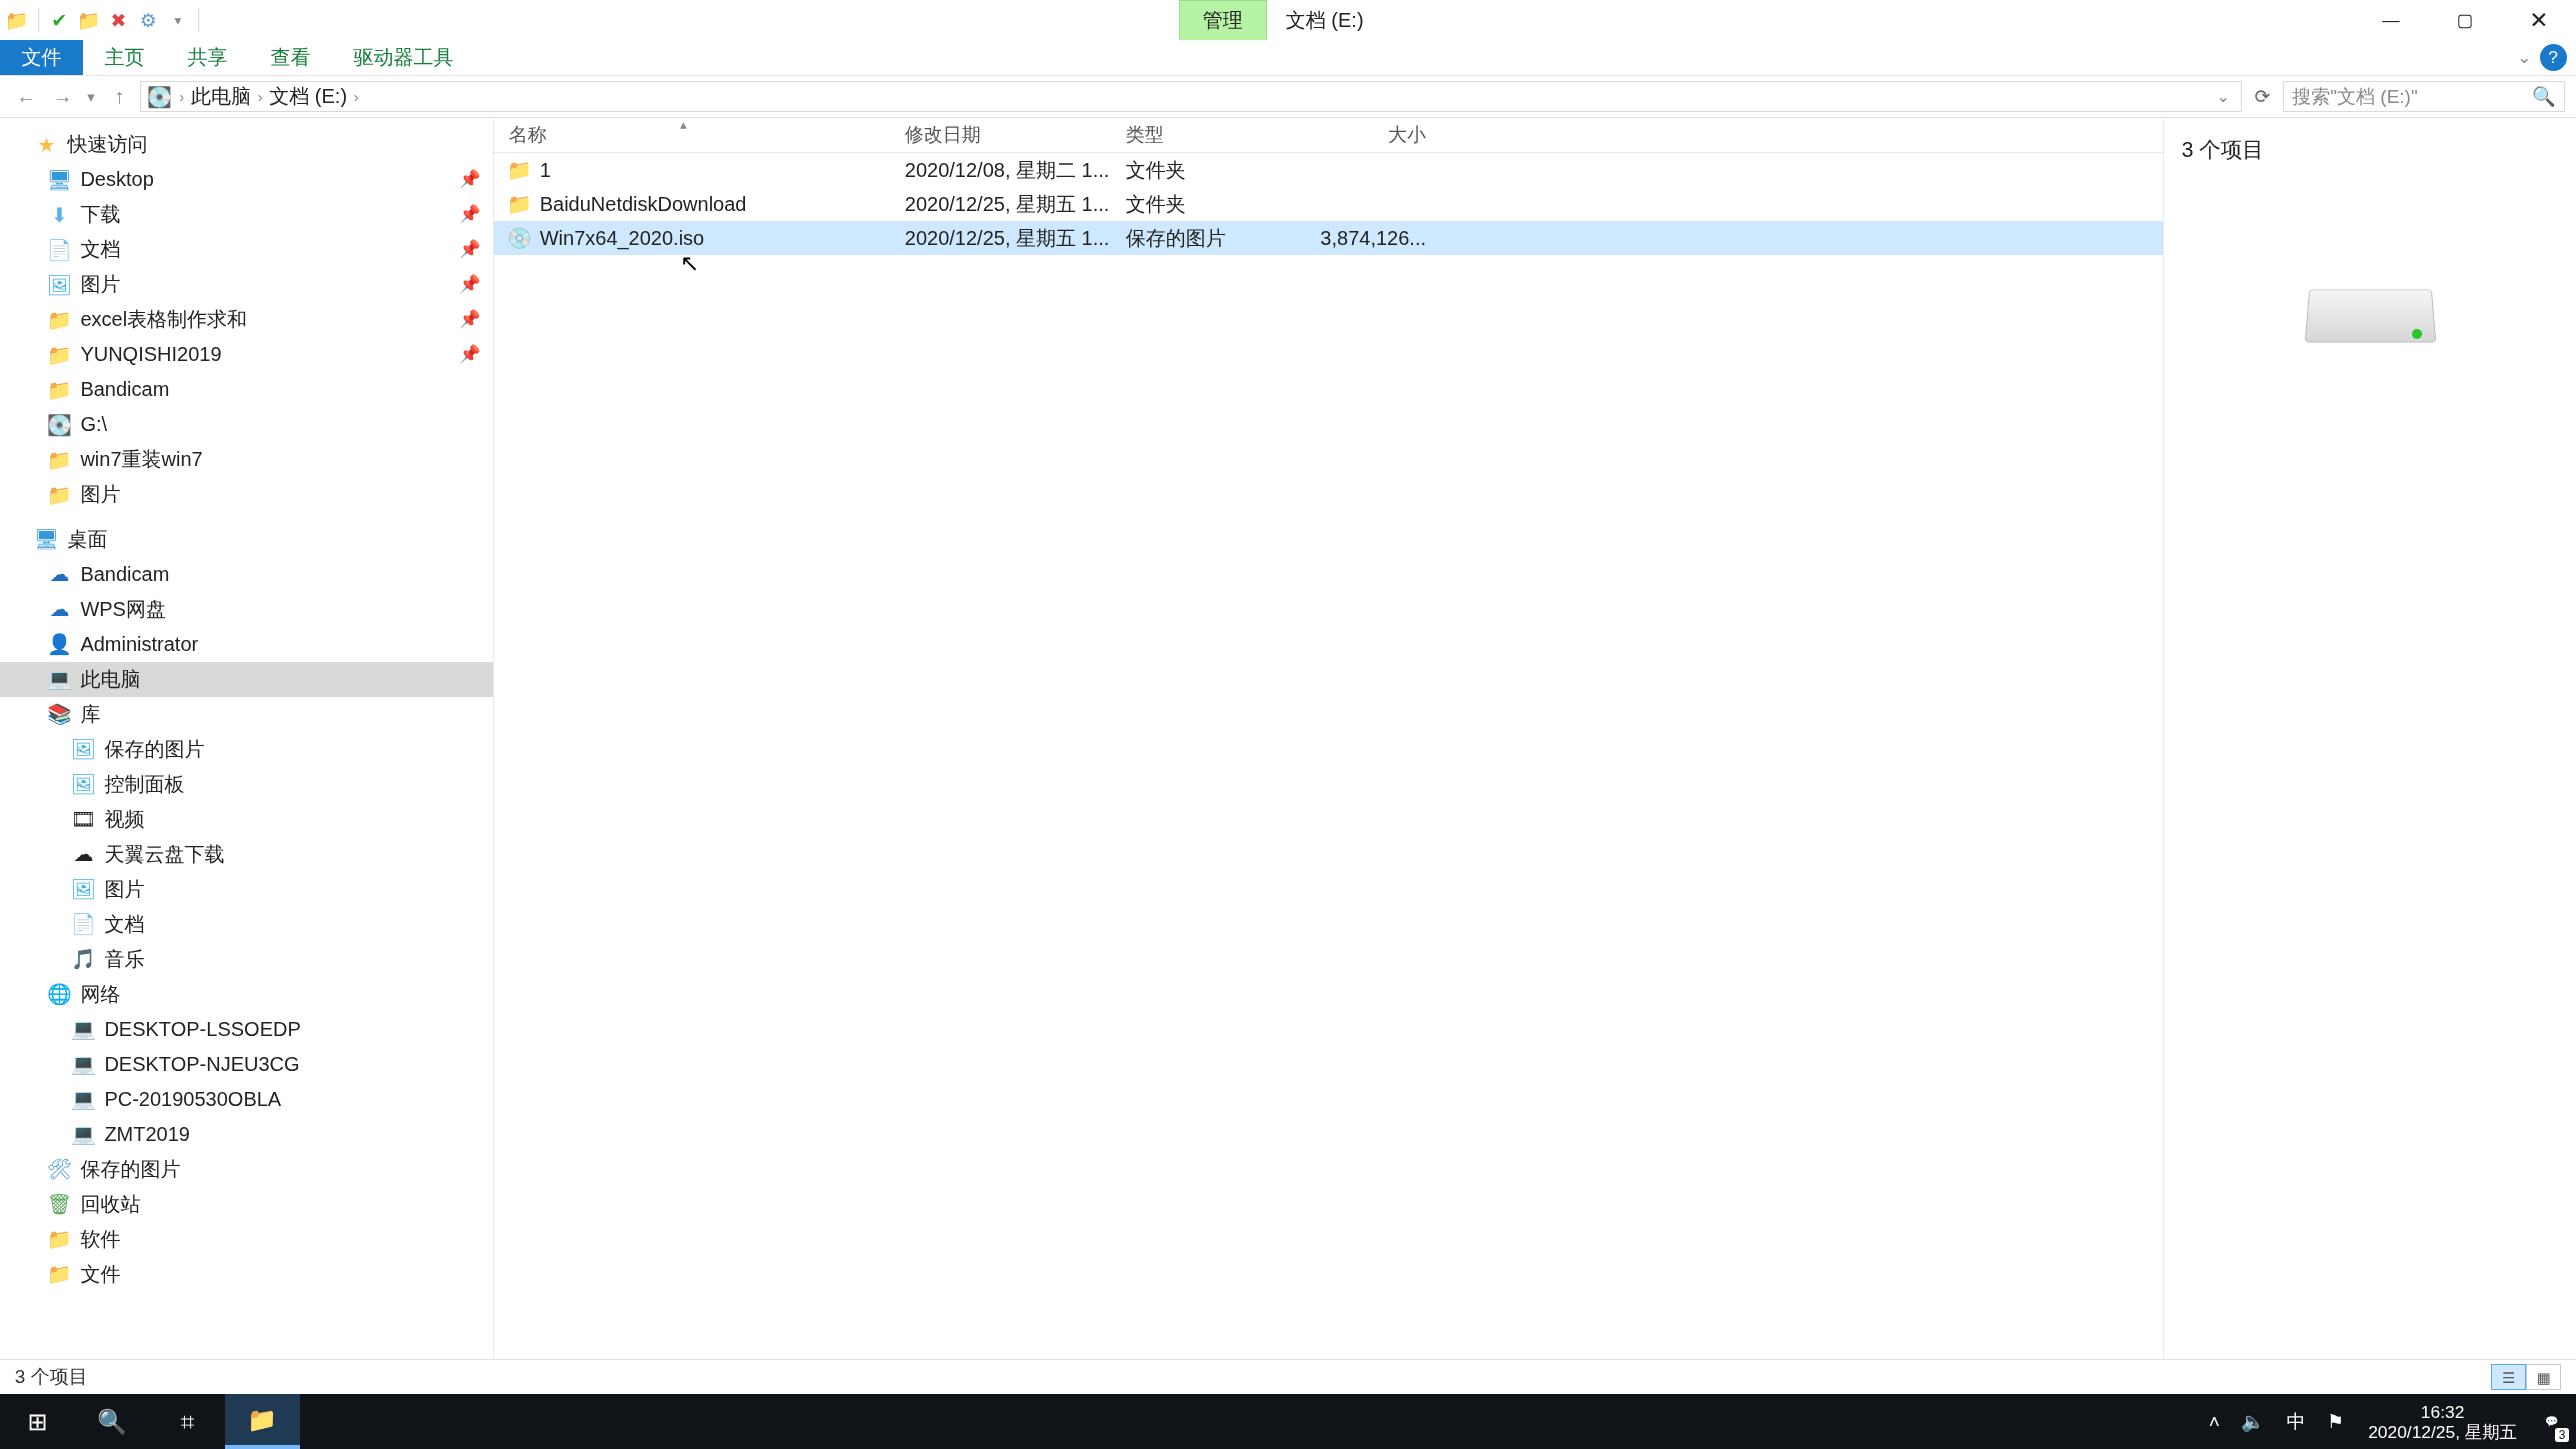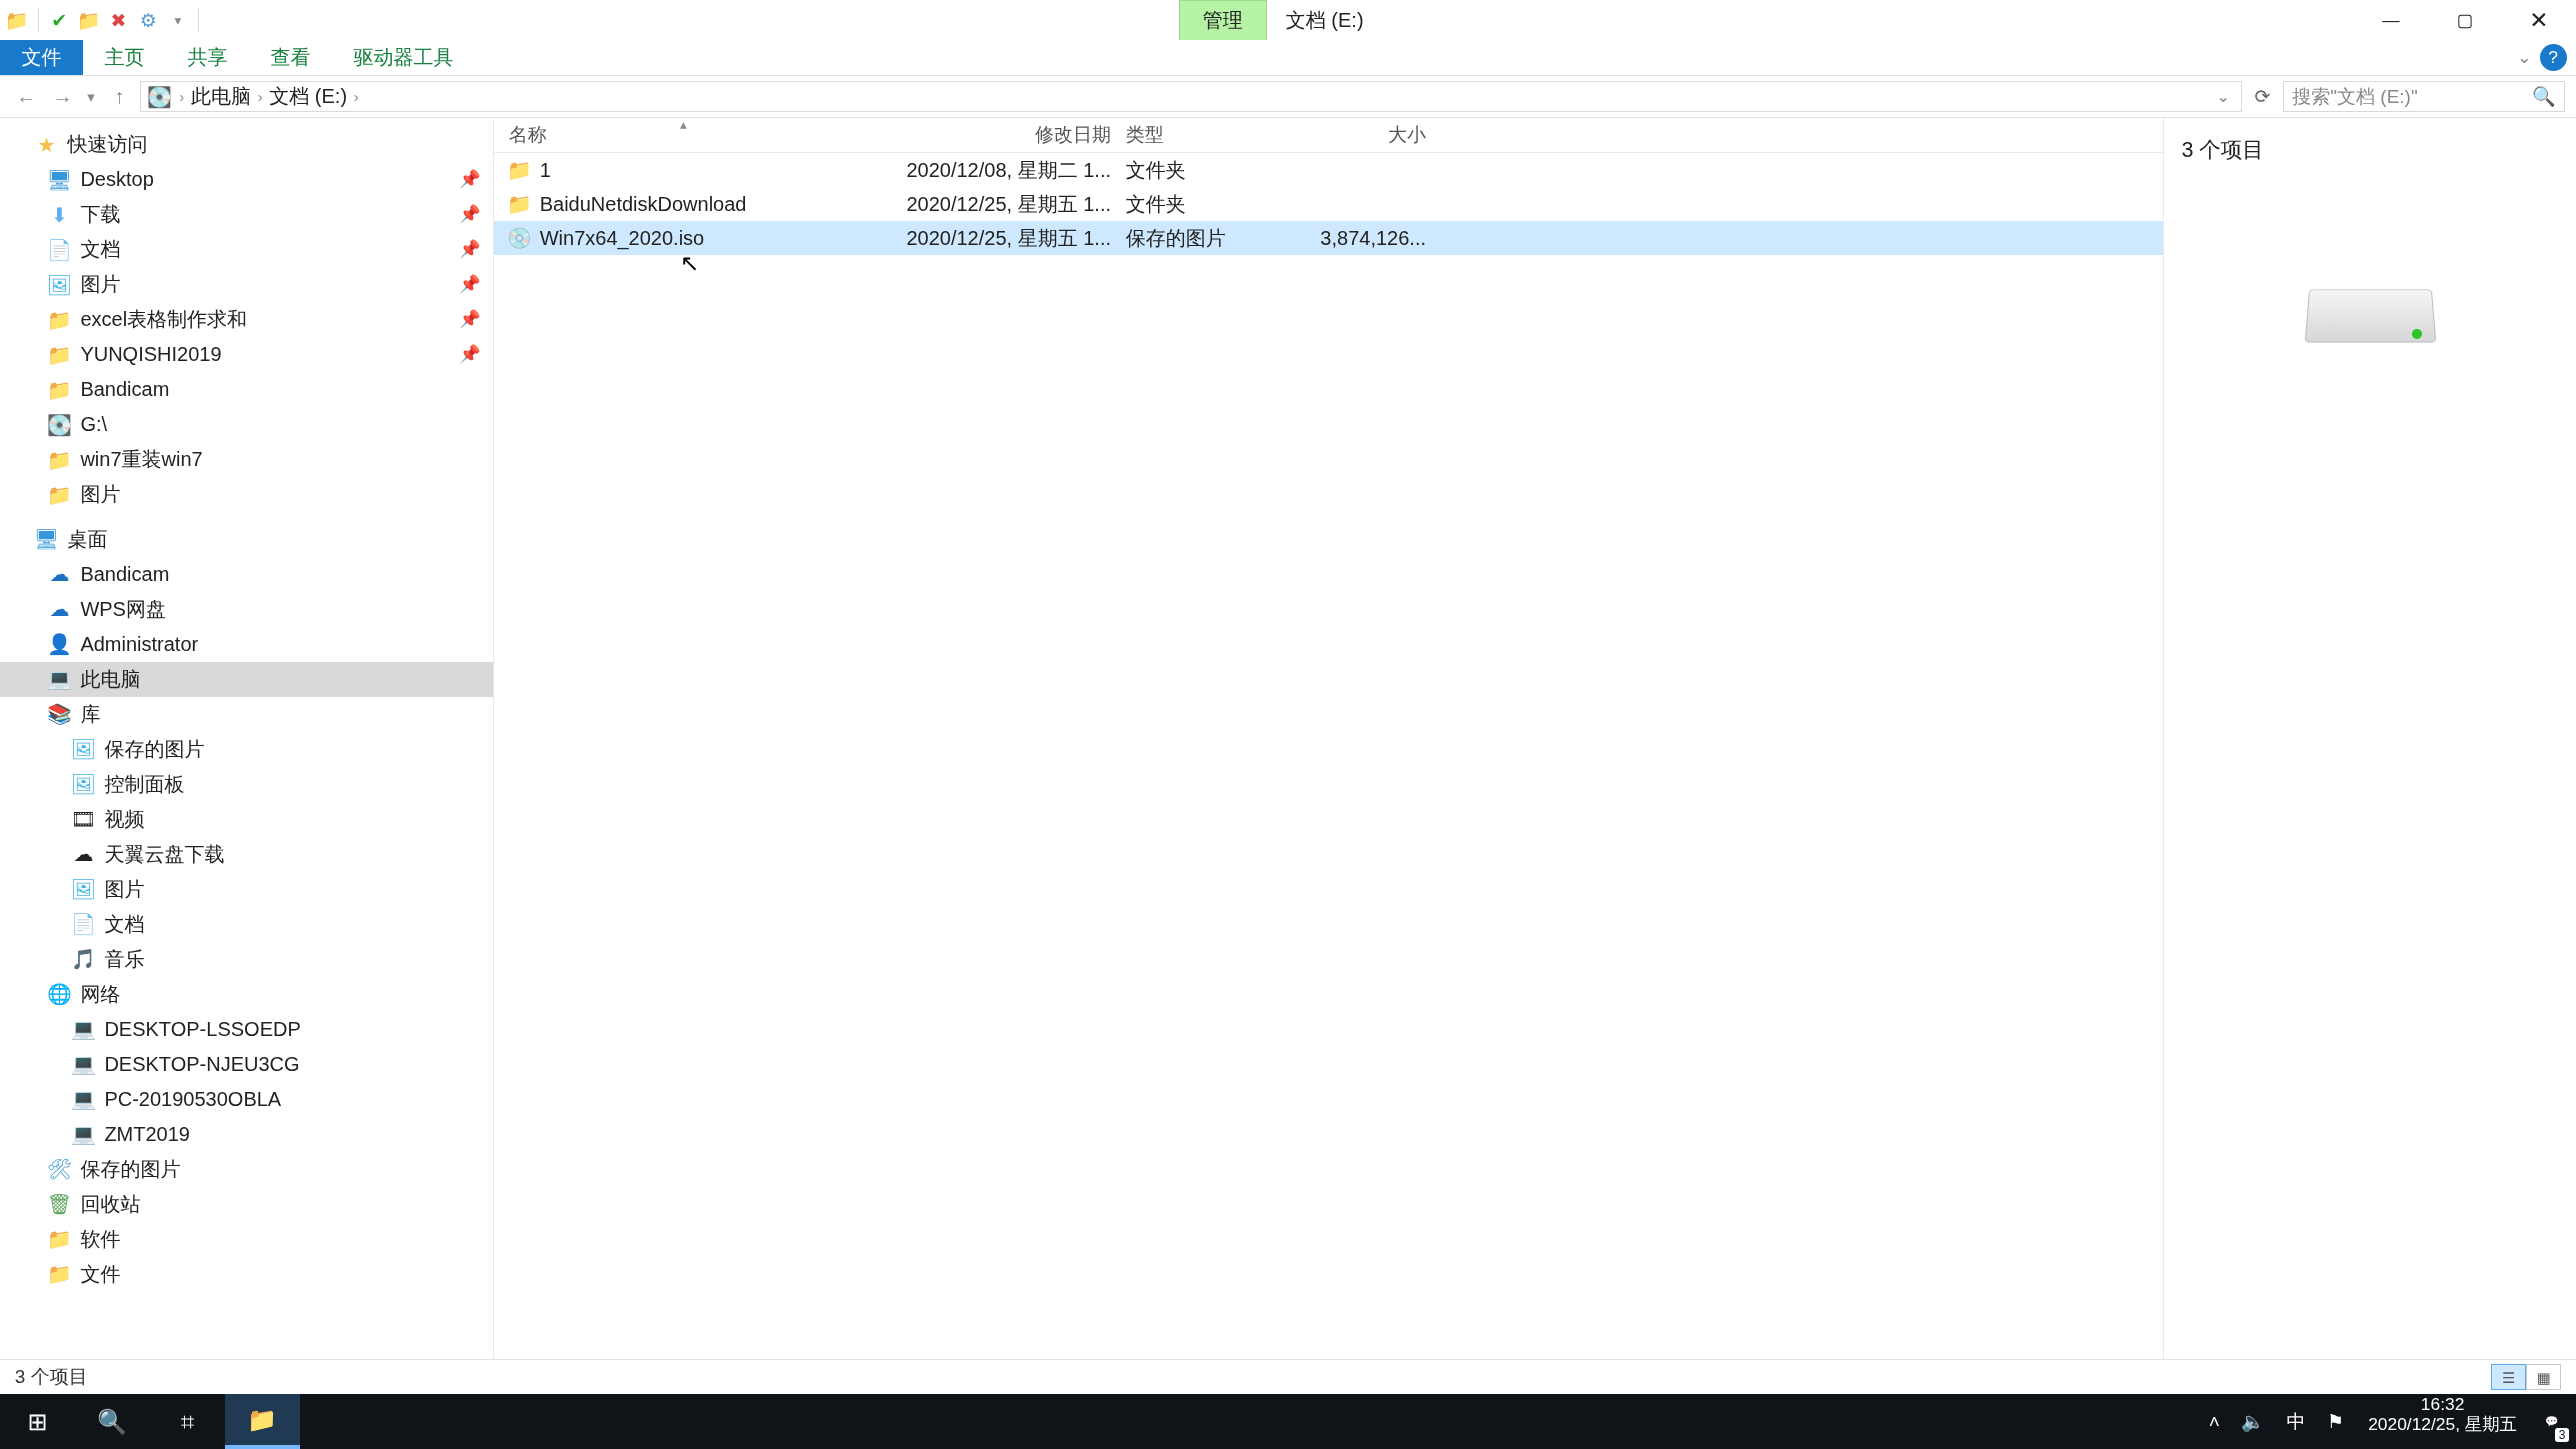--- a/index.html
+++ b/index.html
@@ -46,21 +46,21 @@
 .tree .pin { position:absolute; right:12px; color:#7d7d7d; font-size:17.4px; }
 .tree .sp { height:9.4px; }
 .tree .ic { width:23px; height:23px; display:inline-flex; align-items:center; justify-content:center; }
 
 .listview { flex:1; display:flex; }
 .files { flex:1; min-width:0; }
 .hdr { height:35px; display:flex; align-items:center; font-size:19px; color:#555; border-bottom:1.3px solid #e9e9e9; position:relative; }
 .hdr .col { padding-left:14.8px; }
 .hdr .sort { position:absolute; left:186px; top:-1.3px; color:#888; font-size:13.4px; }
 .col-name { width:396px; }
-.col-date { width:221px;text-align:right; }
+.col-date { width:221px; }
 .col-type { width:181px; }
 .col-size { width:154px; text-align:right; padding-right:20px; }
 .row { height:34px; display:flex; align-items:center; font-size:20px; color:#222; }
 .row .cell { padding-left:14.8px; overflow:hidden; white-space:nowrap; text-overflow:ellipsis; }
 .row.sel { background:#cde8ff; }
 .row .ic { width:21.5px; height:21.5px; display:inline-flex; align-items:center; justify-content:center; margin-right:9.4px; }
 
 .preview { width: 413px; border-left:1.3px solid #e9e9e9; padding:17.4px; font-size:21.5px; color:#222; display:flex; flex-direction:column; align-items:center; gap:27px; }
 .drive { width:127px; height:60px; position:relative; margin-top:94px; }
 .drive-body { position:absolute; inset:0; background:linear-gradient(#f5f5f5,#d7d7d7); border:1.3px solid #bcbcbc; border-radius:4px; transform:perspective(402px) rotateX(28deg); }
@@ -71,21 +71,21 @@
 .status .view-btns { margin-left:auto; display:flex; }
 .status .vb { width:35px; height:25.5px; border:0.7px solid #c9c9c9; display:flex; align-items:center; justify-content:center; font-size:14.8px; color:#555; }
 .status .vb.active { background:#cde8ff; border-color:#5aa9ef; }
 
 
 .taskbar { height:55px; background:#101318; display:flex; align-items:stretch; color:#fff; }
 .taskbar .tbtn { width:75px; display:flex; align-items:center; justify-content:center; font-size:24px; }
 .taskbar .tbtn.exp { background:#203a54; border-bottom:4px solid #76b9ff; }
 .taskbar .spacer { flex:1; }
 .tray { display:flex; align-items:center; gap:21.5px; padding:0 12px; font-size:19px; }
-.clock { text-align:center; line-height:1.15; padding:0 12px; font-size:17.4px; }
+.clock { text-align:center; line-height:1.15; padding:8px 12px; font-size:17.4px; }
 .notif { width:47px; display:flex; align-items:center; justify-content:center; position:relative; }
 .notif .badge { position:absolute; right:6.7px; bottom:6.7px; background:#fff; color:#101318; font-size:12px; border-radius:2.7px; padding:0 4px; }
 
 
 .i-star{color:#f6c149;} .i-fold{color:#f8ce4a;} .i-dl{color:#59b0f2;} .i-doc{color:#59b0f2;}
 .i-pic{color:#41b3e6;} .i-net{color:#6fb4f0;} .i-pc{color:#59b0f2;}
 .i-desk{color:#3498db;} .i-one{color:#1f6fc3;} .i-wps{color:#1f6fc3;} .i-user{color:#d99a3b;}
 .i-lib{color:#d9a23d;} .i-ctrl{color:#4a9ed9;} .i-recy{color:#5aa35a;}
 .i-iso{color:#bcbcbc;} .i-chk{color:#2aa82a;} .i-x{color:#e04545;} .i-gear{color:#5a9bd5;}
 </style>

